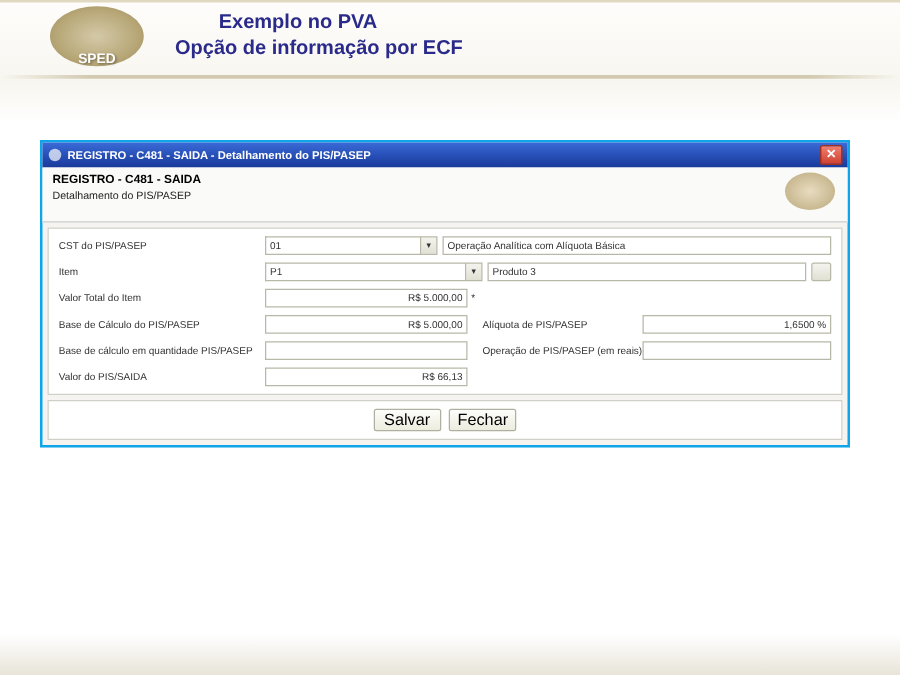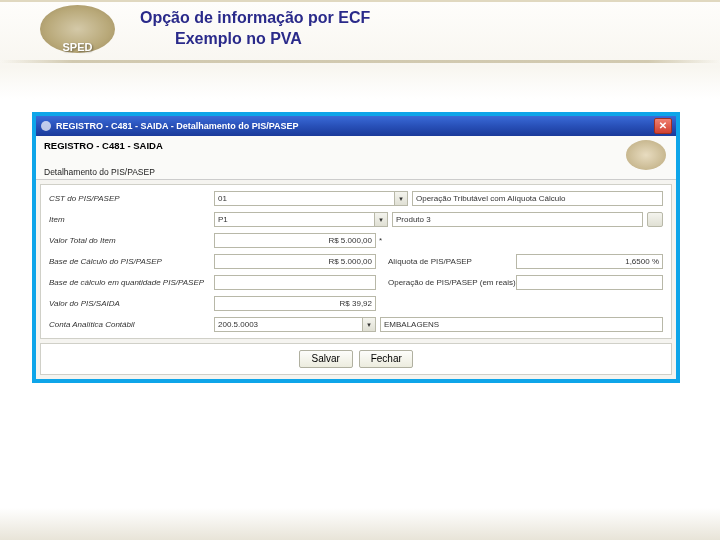--- a/index.html
+++ b/index.html
@@ -44,21 +44,21 @@
   .title-underline {
     position: absolute;
     top: 60px; left: 0;
     width: 100%; height: 3px;
     background: linear-gradient(90deg, rgba(200,190,160,0) 0%, rgba(200,190,160,0.8) 10%, rgba(200,190,160,0.8) 90%, rgba(200,190,160,0) 100%);
   }
   .app-window {
     position: absolute;
     top: 112px; left: 32px;
     width: 648px;
-    border: 4px solid #0ea5e9;
+    border: 2px solid #0ea5e9;
     background: #f5f4f0;
   }
   .titlebar {
     height: 20px;
     background: linear-gradient(180deg, #3a6bd8 0%, #2850b8 50%, #1a3a9a 100%);
     color: #fff;
     display: flex;
     align-items: center;
     padding: 0 4px;
     font-size: 9px;
@@ -90,21 +90,21 @@
     height: 44px;
   }
   .header-title {
     font-size: 9.5px;
     font-weight: bold;
     color: #000;
   }
   .header-sub {
     font-size: 8.5px;
     color: #222;
-    margin-top: 16px;
+    margin-top: 2px;
   }
   .header-logo {
     position: absolute;
     right: 10px; top: 4px;
     width: 40px; height: 30px;
     background: radial-gradient(ellipse at center, #e8dcc0 0%, #c8b890 70%);
     border-radius: 50%;
   }
   .form-area {
     background: #fff;
@@ -116,21 +116,20 @@
     display: flex;
     align-items: center;
     margin-bottom: 3px;
     min-height: 18px;
     font-size: 8px;
     color: #333;
   }
   .lbl-left {
     width: 165px;
     flex-shrink: 0;
-    font-style: italic;
   }
   .fld {
     height: 15px;
     border: 1px solid #b8b8a8;
     background: #fff;
     font-size: 8px;
     padding: 0 3px;
     line-height: 13px;
     display: inline-block;
   }
@@ -185,37 +184,37 @@
     padding: 6px 0;
     text-align: center;
   }
   .action-btn {
     display: inline-block;
     min-width: 54px;
     height: 18px;
     background: linear-gradient(180deg, #fdfdfb 0%, #ececde 100%);
     border: 1px solid #b0b0a0;
     border-radius: 2px;
-    font-size: 10px;
+    font-size: 13px;
     line-height: 16px;
     margin: 0 2px;
     padding: 0 0;
     cursor: pointer;
   }
 </style>
 </head>
 <body>
 
 <div class="slide-bg"></div>
 <div class="logo-badge">
   <span>SPED</span>
 </div>
 <div class="slide-title">
+  <div style="padding-left:35px">Exemplo no PVA</div>
   <div>Opção de informação por ECF</div>
-  <div style="padding-left:35px">Exemplo no PVA</div>
 </div>
 <div class="title-underline"></div>
 
 <div class="app-window">
   <div class="titlebar">
     <span class="titlebar-icon">
       <svg viewBox="0 0 12 12">
           <circle cx="6" cy="6" r="5" fill="#fff" opacity="0.7"></circle>
         </svg>
     </span>
@@ -227,24 +226,24 @@
     <div class="header-title">REGISTRO - C481 - SAIDA</div>
     <div class="header-sub">Detalhamento do PIS/PASEP</div>
     <div class="header-logo"></div>
   </div>
 
   <div class="form-area">
 
     <div class="form-row">
       <div class="lbl-left">CST do PIS/PASEP</div>
       <div class="combo">
-        <div class="fld" style="width:180px">01</div>
+        <div class="fld" style="width:124px">01</div>
         <div class="combo-btn">▾</div>
       </div>
-      <div class="right-desc">Operação Tributável com Alíquota Cálculo</div>
+      <div class="right-desc">Operação Analítica com Alíquota Básica</div>
     </div>
 
     <div class="form-row">
       <div class="lbl-left">Item</div>
       <div class="combo">
         <div class="fld" style="width:160px">P1</div>
         <div class="combo-btn">▾</div>
       </div>
       <div class="right-desc">Produto 3</div>
       <div class="ext-btn"></div>
@@ -265,31 +264,23 @@
 
     <div class="form-row">
       <div class="lbl-left">Base de cálculo em quantidade PIS/PASEP</div>
       <div class="fld num-fld" style="width:162px"></div>
       <div class="rhs-lbl">Operação de PIS/PASEP (em reais)</div>
       <div class="fld num-fld" style="flex:1"></div>
     </div>
 
     <div class="form-row">
       <div class="lbl-left">Valor do PIS/SAIDA</div>
-      <div class="fld num-fld" style="width:162px">R$ 39,92</div>
-    </div>
-
-    <div class="form-row">
-      <div class="lbl-left">Conta Analítica Contábil</div>
-      <div class="combo">
-        <div class="fld" style="width:148px">200.5.0003</div>
-        <div class="combo-btn">▾</div>
-      </div>
-      <div class="right-desc">EMBALAGENS</div>
-    </div>
+      <div class="fld num-fld" style="width:162px">R$ 66,13</div>
+    </div>
+
 
   </div>
 
   <div class="btn-bar">
     <div class="action-btn">Salvar</div>
     <div class="action-btn">Fechar</div>
   </div>
 </div>
 
 </body></html>

